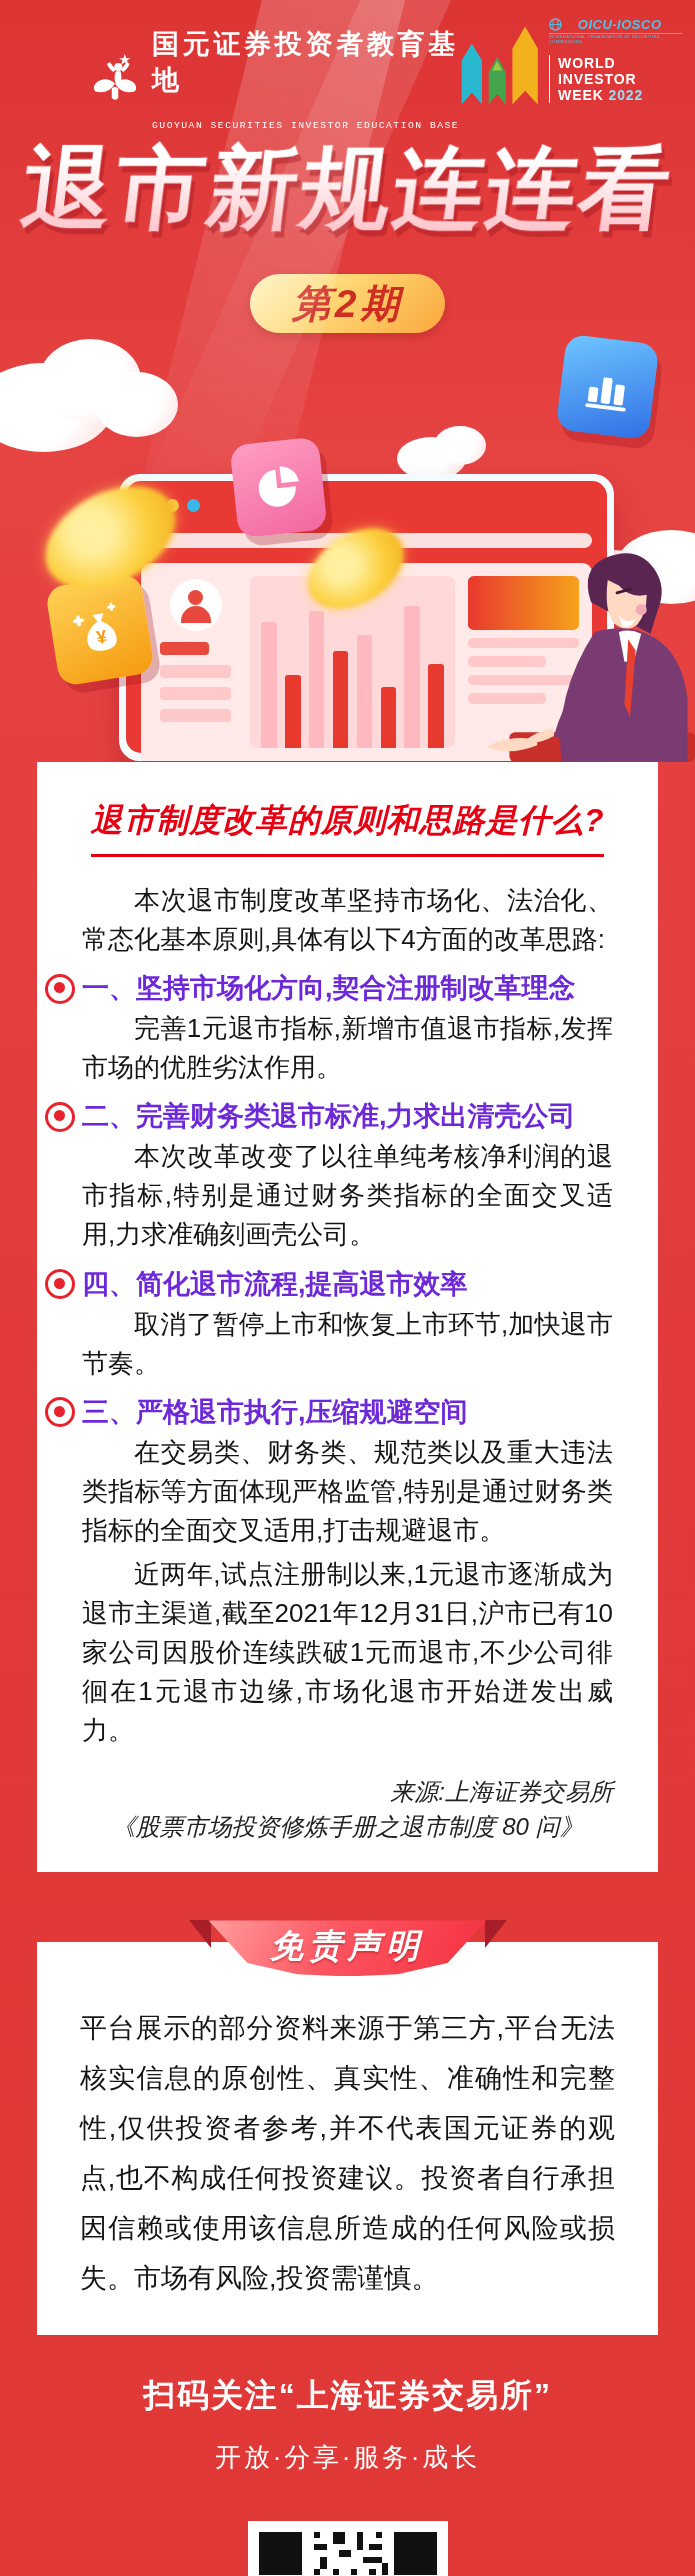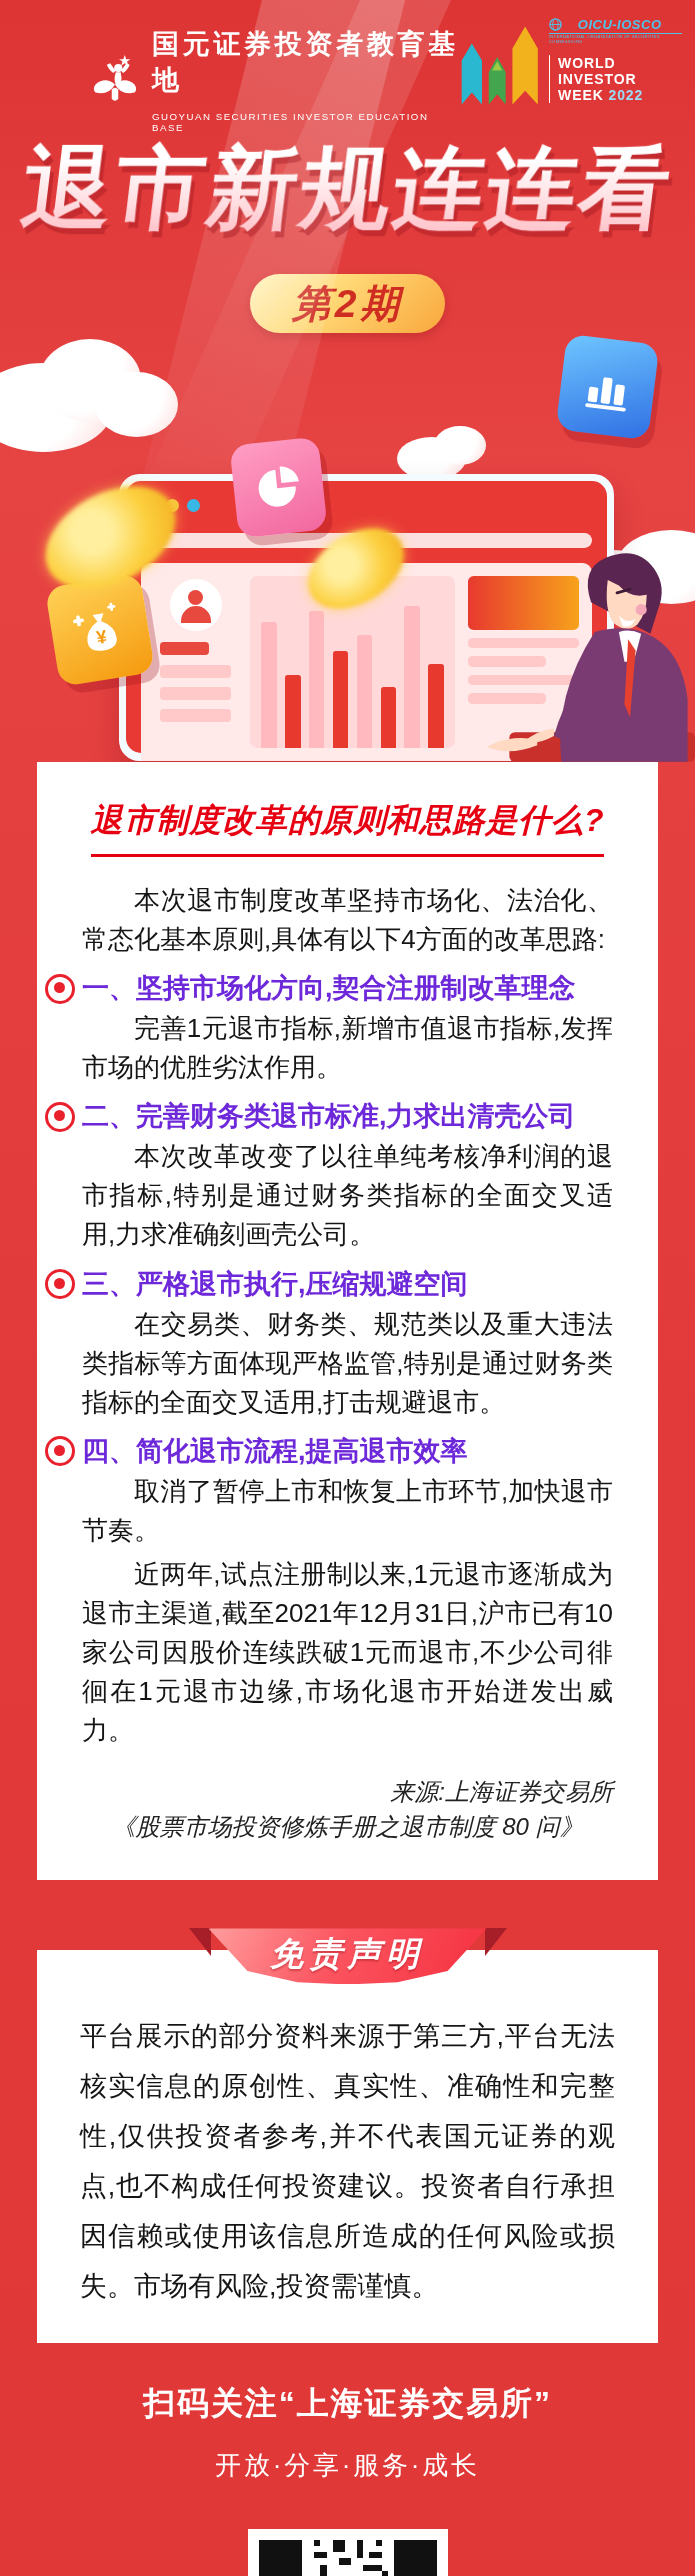--- a/index.html
+++ b/index.html
@@ -12,21 +12,21 @@
   
   .beam{position:absolute; top:-56px; width:139px; height:835px; background:linear-gradient(180deg,rgba(255,255,255,.22),rgba(255,255,255,0) 80%); pointer-events:none;}
   .beam.b1{left:278px; transform:rotate(14deg); transform-origin:top center;}
   .beam.b2{left:389px; width:83px; transform:rotate(24deg); transform-origin:top center; opacity:.7;}
 
   
   .header{position:relative; height:106px; padding:16.7px 13px 0 89px; display:flex; justify-content:space-between; align-items:flex-start; z-index:5;}
   .brand{display:flex; align-items:center; gap:11px; margin-top:9.3px;}
   .brand svg{width:57px; height:57px;}
   .brand-cn{color:#fff; font-size:27px; font-weight:bold; letter-spacing:3.7px;}
-  .brand-en{color:#fff; font-size:9.7px; letter-spacing:1.5px; margin-top:13px;}
+  .brand-en{color:#fff; font-size:9.7px; letter-spacing:1.5px; margin-top:22px;font-family:Liberation Mono, monospace;}
   .wiw{display:flex; align-items:flex-start; gap:7.4px;}
   .pencils{margin-top:1.9px;}
   .iosco-block{display:flex; flex-direction:column; align-items:flex-start;}
   .iosco-row{display:flex; align-items:center; gap:16px;}
   .iosco-label{color:#4fc3e8; font-size:13px; font-weight:bold; font-style:italic; letter-spacing:0.5px;}
   .iosco-caption{color:#4fc3e8; font-size:4.2px; letter-spacing:0.3px; margin-top:0.9px; border-top:0.9px solid #4fc3e8; padding-top:0.9px;}
   .wiw-text{border-left:1.9px solid #fff; padding-left:8.3px; margin-top:11px; line-height:16px;}
   .wiw-text span{display:block; color:#fff; font-size:14px; font-weight:bold; letter-spacing:0.9px;}
   .wiw-year{color:#9adcf5; font-weight:bold; font-size:14px;}
 
@@ -85,21 +85,21 @@
   .icon-bar{right:41px; top:1.9px; width:93px; height:96px; background:linear-gradient(160deg,#6fc6ff,#2f6fe4); transform:rotate(7deg);}
   .icon-money{left:52px; top:243px; width:96px; height:100px; background:linear-gradient(160deg,#ffd257,#f59a0f); transform:rotate(-9deg);}
 
   .coin{position:absolute; border-radius:50%; background:radial-gradient(circle at 40% 35%,#ffef9e 20%,#fccf3e 55%,#f0a81c 100%); filter:blur(1.9px); box-shadow:0 0 13px rgba(255,210,80,.6);}
   .coin.k1{left:41px; top:156px; width:139px; height:89px; transform:rotate(-28deg);}
   .coin.k2{left:304px; top:197px; width:104px; height:69px; transform:rotate(-32deg);}
 
   .person{position:absolute; right:0; top:176px; width:297px; height:249px;}
 
   
-  .card{position:relative; z-index:3; margin:0 37px; background:#fff; padding:37px 45px 36px;}
+  .card{position:relative; z-index:3; margin:0 37px; background:#fff; padding:37px 45px 28px;}
   .card h2{text-align:center; margin-bottom:24px;}
   .card h2 span{display:inline-block; color:#e60012; font-size:32px; font-weight:900; font-style:italic; letter-spacing:0.9px; padding-bottom:11px; border-bottom:3.7px solid #e60012;}
   .para{font-size:26px; line-height:39px; color:#151515; text-align:justify; text-indent:2em; margin-bottom:5.6px;}
   .point{position:relative; margin-top:9.3px;}
   .point-title{font-size:27px; line-height:41px; font-weight:bold; color:#6d28d9;}
   .bullet{position:absolute; left:-37px; top:5.6px; width:30px; height:30px; border:3.7px solid #e8212d; border-radius:50%;}
   .bullet::before{content:""; position:absolute; left:5.6px; top:5.6px; width:11px; height:11px; border-radius:50%; background:#e8212d;}
   .source{margin-top:24px; text-align:right; font-style:italic; font-size:24px; line-height:35px; color:#222;}
   .source .s2{text-align:center;}
 
@@ -282,26 +282,26 @@
 
     <div class="point">
       <div class="point-title"><span class="bullet"></span><span>一、坚持市场化方向,契合注册制改革理念</span></div>
       <p class="para">完善1元退市指标,新增市值退市指标,发挥市场的优胜劣汰作用。</p>
     </div>
     <div class="point">
       <div class="point-title"><span class="bullet"></span><span>二、完善财务类退市标准,力求出清壳公司</span></div>
       <p class="para">本次改革改变了以往单纯考核净利润的退市指标,特别是通过财务类指标的全面交叉适用,力求准确刻画壳公司。</p>
     </div>
     <div class="point">
+      <div class="point-title"><span class="bullet"></span><span>四、简化退市流程,提高退市效率</span></div>
+      <p class="para">取消了暂停上市和恢复上市环节,加快退市节奏。</p>
+    </div>
+    <div class="point">
       <div class="point-title"><span class="bullet"></span><span>三、严格退市执行,压缩规避空间</span></div>
       <p class="para">在交易类、财务类、规范类以及重大违法类指标等方面体现严格监管,特别是通过财务类指标的全面交叉适用,打击规避退市。</p>
-    </div>
-    <div class="point">
-      <div class="point-title"><span class="bullet"></span><span>四、简化退市流程,提高退市效率</span></div>
-      <p class="para">取消了暂停上市和恢复上市环节,加快退市节奏。</p>
     </div>
 
     <p class="para">近两年,试点注册制以来,1元退市逐渐成为退市主渠道,截至2021年12月31日,沪市已有10家公司因股价连续跌破1元而退市,不少公司徘徊在1元退市边缘,市场化退市开始迸发出威力。</p>
 
     <div class="source">
       <div class="s1">来源:上海证券交易所</div>
       <div class="s2">《股票市场投资修炼手册之退市制度 80 问》</div>
     </div>
   </div>
 

